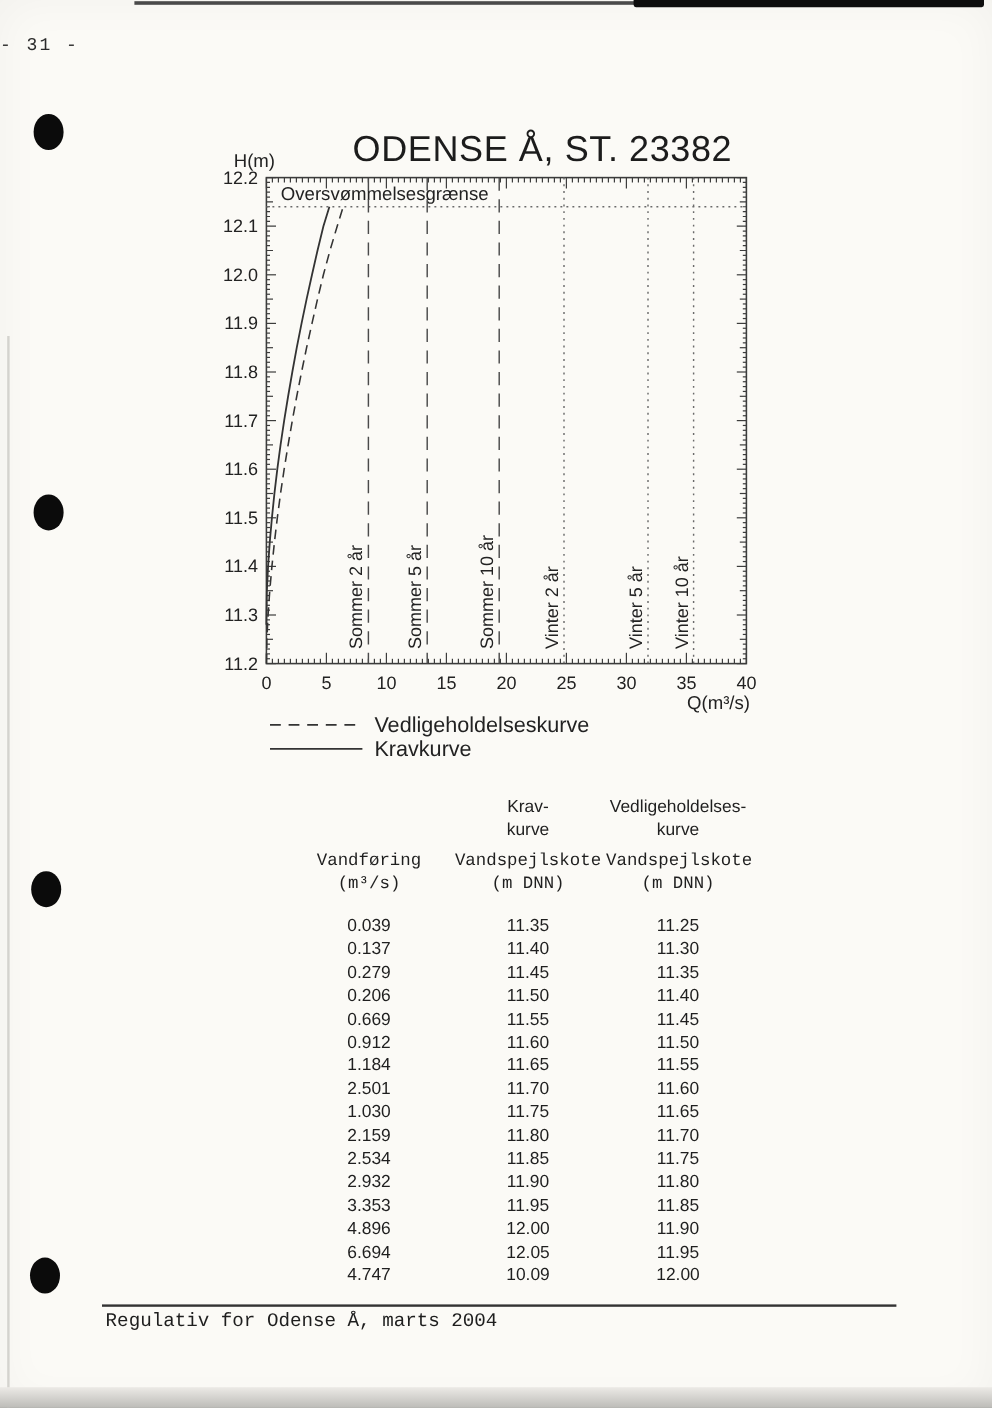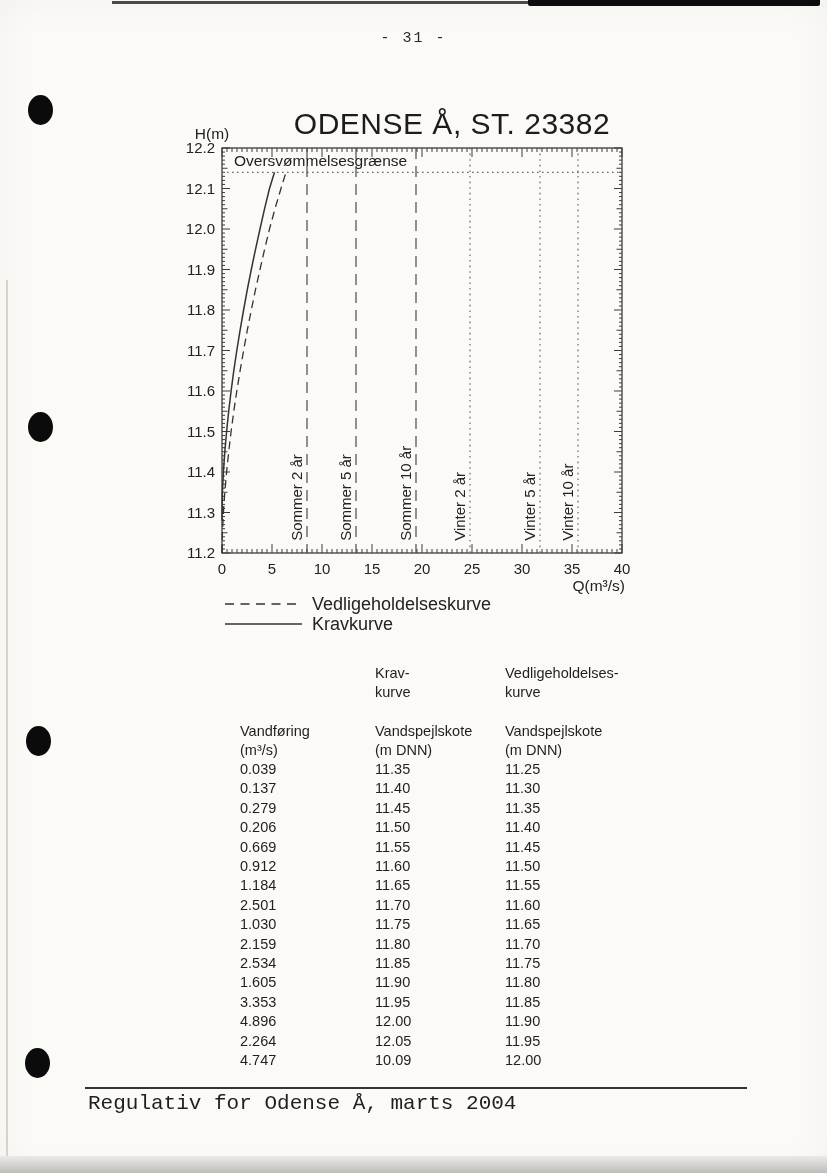--- a/index.html
+++ b/index.html
@@ -9,41 +9,41 @@
     font-family:"Liberation Sans", sans-serif; color:#222;
     box-shadow:inset 0 0 40px rgba(0,0,0,0.04);
   }
   .scan-strip-thin{position:absolute; left:112px; top:1px; width:420px; height:3px; background:#4a4a4a;}
   .scan-strip-thick{position:absolute; left:528px; top:0; width:292px; height:6px; background:#0d0d0d; border-radius:0 0 2px 2px;}
   .scan-edge-left{position:absolute; left:6px; top:280px; width:2px; height:893px; background:#d4d3ce;}
   .scan-strip-bottom{position:absolute; left:0; top:1156px; width:827px; height:17px;
     background:linear-gradient(#eceae6,#bdbcb8);}
   .hole{position:absolute; width:25px; height:30px; border-radius:50%; background:#0b0b0b;}
   .pageno{
-    position:absolute; left:0; right:0; top:30px; text-align:center;
+    position:absolute; left:0; right:0; top:30px; text-align:left;
     font-family:"Liberation Mono", monospace; font-size:15px; letter-spacing:2px; color:#2a2a2a;
   }
   svg text{fill:#222;}
   .chart{position:absolute; left:150px; top:92px;}
   .title{font-size:30px; letter-spacing:0.5px; fill:#1c1c1c;}
   .tick-lbl{font-size:15px;}
   .ax-lbl{font-size:15.5px;}
   .rot-lbl{font-size:15px;}
   .flood-lbl{font-size:15.5px;}
   .leg-lbl{font-size:18px;}
   .tbl{position:absolute; left:240px; top:664px; width:385px; font-size:14.5px; color:#1f1f1f;}
-  .trow{display:grid; grid-template-columns:135px 130px 120px; text-align:left;}
+  .trow{display:grid; grid-template-columns:135px 130px 120px; text-align:center;}
   .trow div{line-height:19px;}
-  .thead{margin-top:20px;}
-  .tbody{}
+  .thead{margin-top:7px;font-family:Liberation Mono, monospace;}
+  .tbody{margin-top:16px;}
   .tbody .trow div{line-height:19.4px;}
   .footer-rule{position:absolute; left:85px; top:1087px; width:662px; height:2px; background:#333;}
   .footer-text{
     position:absolute; left:88px; top:1092px;
-    font-family:"Liberation Mono", monospace; font-size:21px; color:#1e1e1e;
+    font-family:"Liberation Mono", monospace; font-size:16px; color:#1e1e1e;
   }
 </style>
 </head>
 <body>
 
 <div class="page">
 
   <div class="scan-strip-thin"></div>
   <div class="scan-strip-thick"></div>
   <div class="scan-edge-left"></div>
@@ -543,36 +543,36 @@
           <div>2.159</div>
           <div>11.80</div>
           <div>11.70</div>
         </div>
         <div class="trow">
           <div>2.534</div>
           <div>11.85</div>
           <div>11.75</div>
         </div>
         <div class="trow">
-          <div>1.605</div>
+          <div>2.932</div>
           <div>11.90</div>
           <div>11.80</div>
         </div>
         <div class="trow">
           <div>3.353</div>
           <div>11.95</div>
           <div>11.85</div>
         </div>
         <div class="trow">
           <div>4.896</div>
           <div>12.00</div>
           <div>11.90</div>
         </div>
         <div class="trow">
-          <div>2.264</div>
+          <div>6.694</div>
           <div>12.05</div>
           <div>11.95</div>
         </div>
         <div class="trow">
           <div>4.747</div>
           <div>10.09</div>
           <div>12.00</div>
         </div>
       </div>
   </div>

